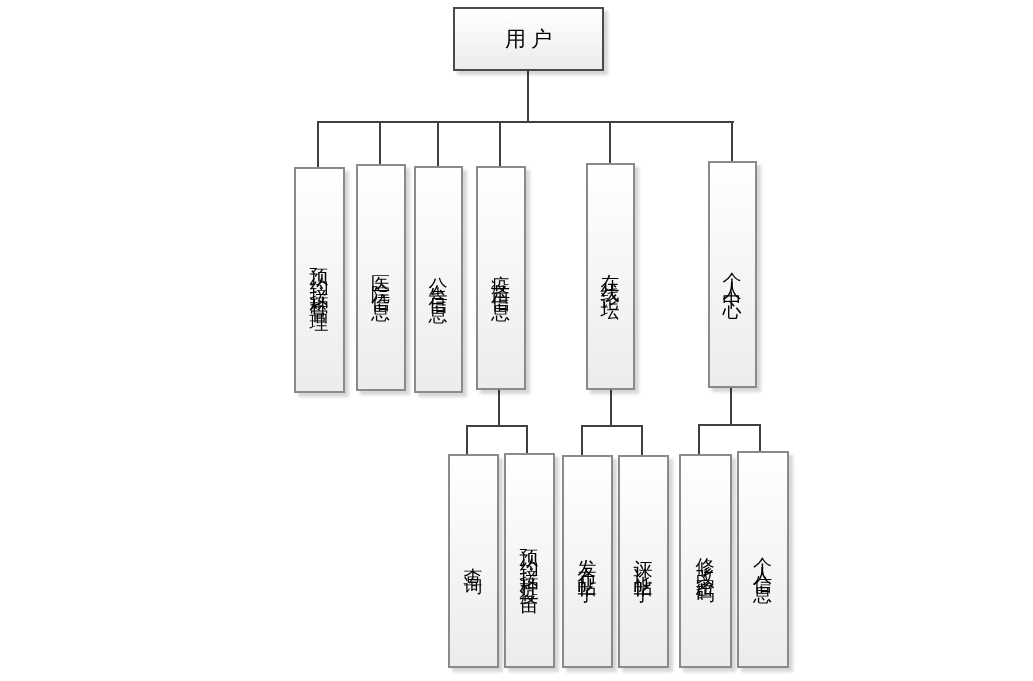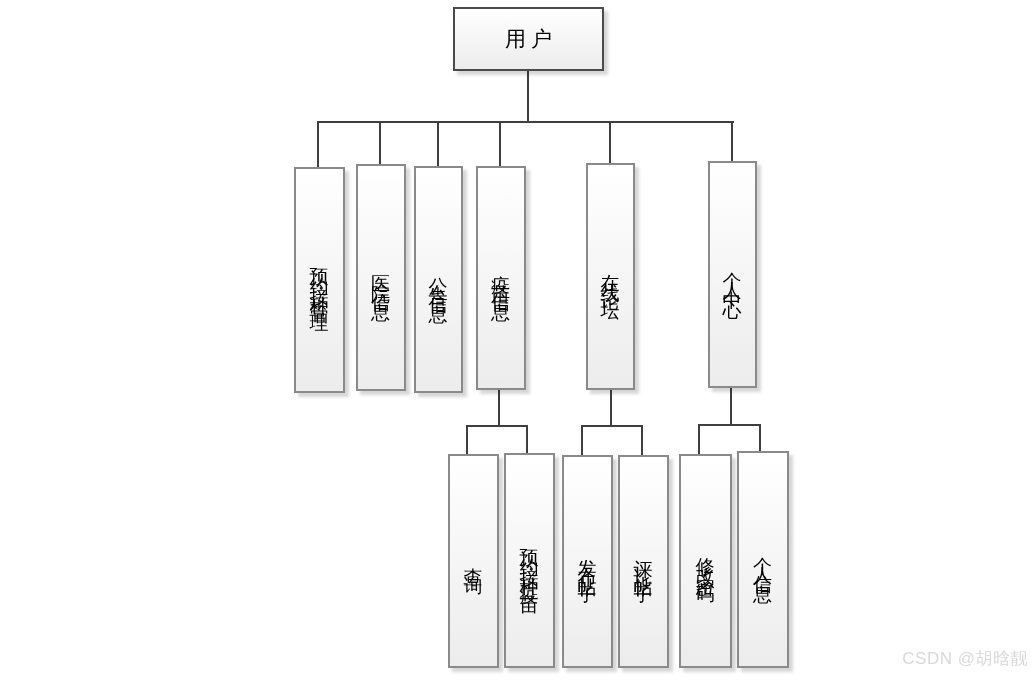--- a/index.html
+++ b/index.html
@@ -95,15 +95,14 @@
   <div class="node vnode" style="left:586px;top:163px;width:49px;height:227px;">在线论坛</div>
   <div class="node vnode" style="left:708px;top:161px;width:49px;height:227px;">个人中心</div>
 
   <div class="node vnode" style="left:448px;top:454px;width:51px;height:214px;">查询</div>
   <div class="node vnode" style="left:504px;top:453px;width:51px;height:215px;">预约接种疫苗</div>
   <div class="node vnode" style="left:562px;top:455px;width:51px;height:213px;">发布帖子</div>
   <div class="node vnode" style="left:618px;top:455px;width:51px;height:213px;">评论帖子</div>
   <div class="node vnode" style="left:679px;top:454px;width:53px;height:214px;">修改密码</div>
   <div class="node vnode" style="left:737px;top:451px;width:52px;height:217px;">个人信息</div>
 
-  <div class="watermark">CSDN @胡晗靓</div>
 
 </div>
 
 </body></html>

